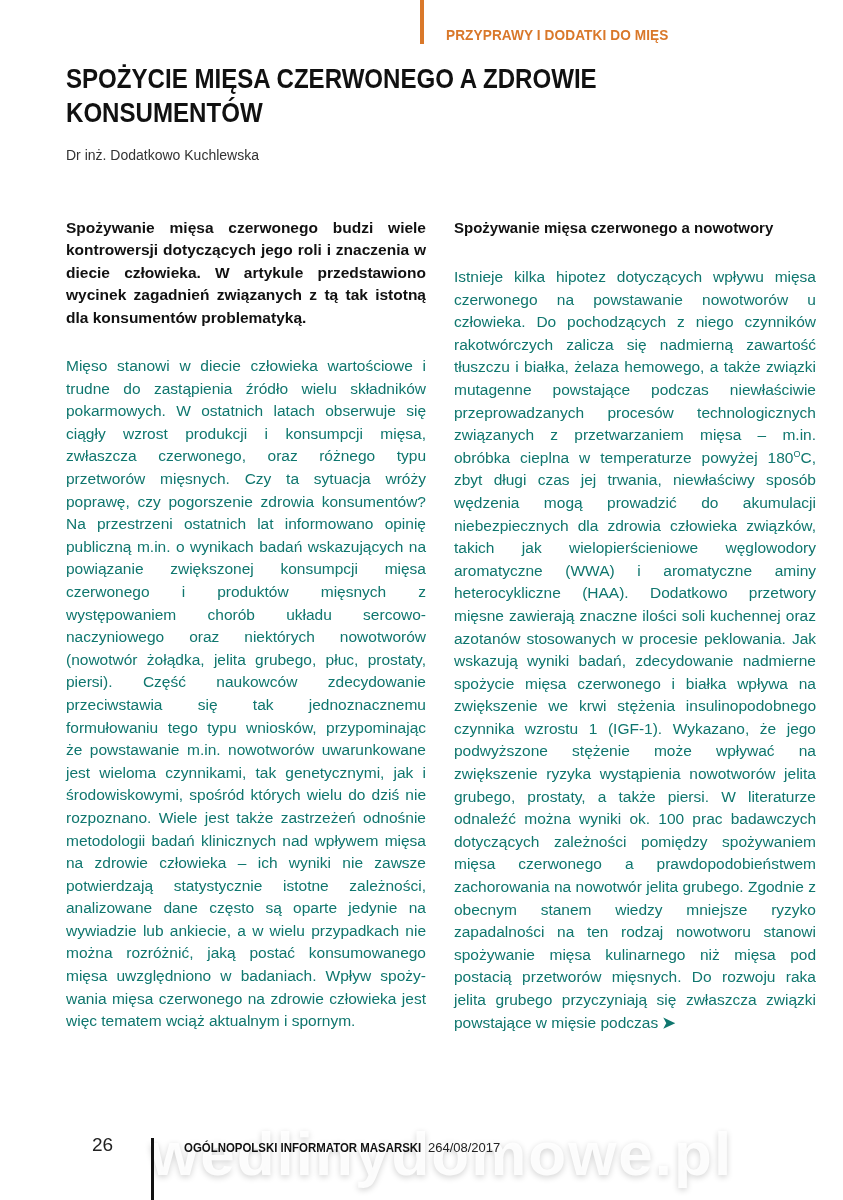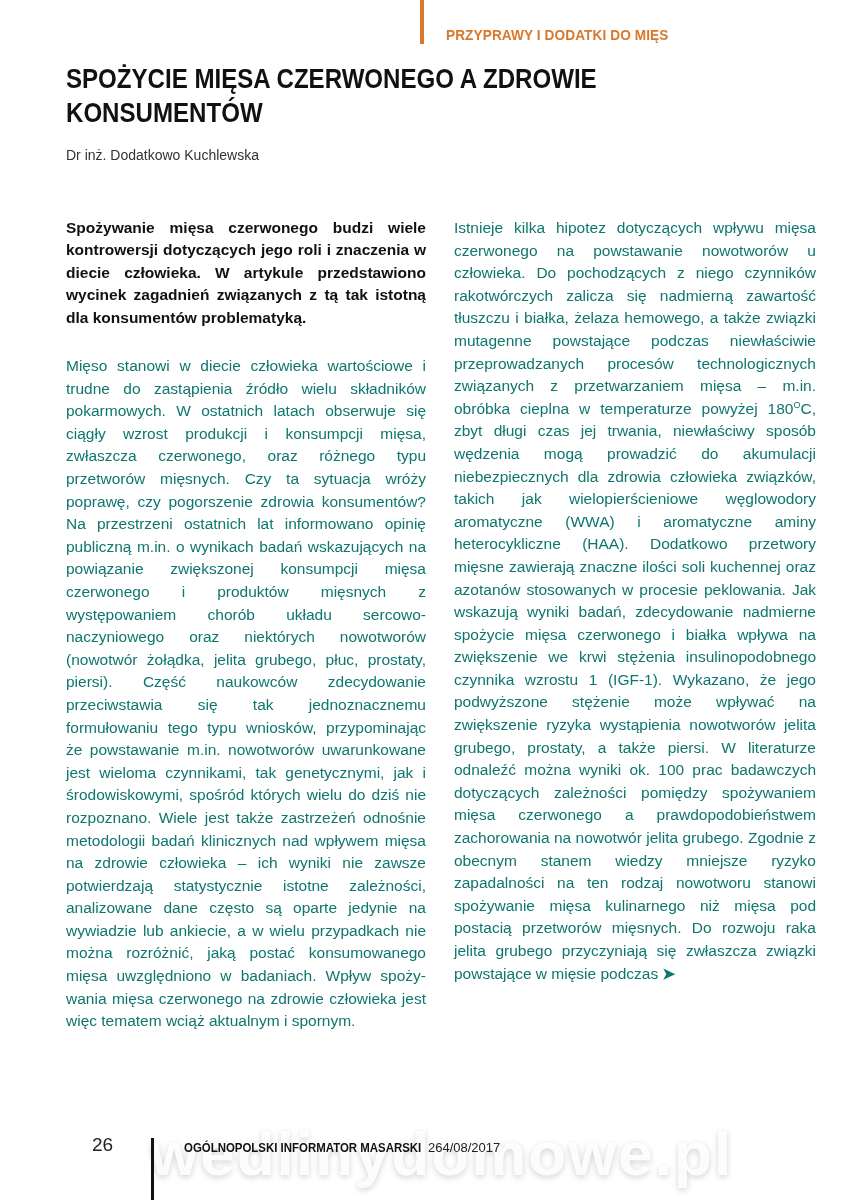--- a/index.html
+++ b/index.html
@@ -30,20 +30,21 @@
 
 <h1 class="title">SPOŻYCIE MIĘSA CZERWONEGO A ZDROWIE KONSUMENTÓW</h1>
 <div class="author">Dr inż. Dodatkowo Kuchlewska</div>
 
 <div class="col col-left">
   <p class="lead">Spożywanie mięsa czerwonego budzi wiele kontrowersji dotyczących jego roli i znaczenia w diecie człowieka. W arty­kule przedstawiono wycinek zagadnień związanych z tą tak istotną dla konsu­mentów problematyką.</p>
   <p class="body-text">Mięso stanowi w diecie człowieka warto­ściowe i trudne do zastąpienia źródło wie­lu składników pokarmowych. W ostatnich latach obserwuje się ciągły wzrost produk­cji i konsumpcji mięsa, zwłaszcza czer­wonego, oraz różnego typu przetworów mięsnych. Czy ta sytuacja wróży poprawę, czy pogorszenie zdrowia konsumentów? Na przestrzeni ostatnich lat informowano opinię publiczną m.in. o wynikach badań wskazujących na powiązanie zwiększonej konsumpcji mięsa czerwonego i produk­tów mięsnych z występowaniem chorób układu sercowo-naczyniowego oraz nie­których nowotworów (nowotwór żołądka, jelita grubego, płuc, prostaty, piersi). Część naukowców zdecydowanie przeciwstawia się tak jednoznacznemu formułowaniu tego typu wniosków, przypominając że po­wstawanie m.in. nowotworów uwarunko­wane jest wieloma czynnikami, tak gene­tycznymi, jak i środowiskowymi, spośród których wielu do dziś nie rozpoznano. Wie­le jest także zastrzeżeń odnośnie metodo­logii badań klinicznych nad wpływem mię­sa na zdrowie człowieka – ich wyniki nie zawsze potwierdzają statystycznie istotne zależności, analizowane dane często są oparte jedynie na wywiadzie lub ankiecie, a w wielu przypadkach nie można rozróż­nić, jaką postać konsumowanego mięsa uwzględniono w badaniach. Wpływ spoży­wania mięsa czerwonego na zdrowie czło­wieka jest więc tematem wciąż aktualnym i spornym.</p>
 </div>
 
 <div class="col col-right">
+  <h2 class="subhead">Spożywanie mięsa czerwonego a nowotwory</h2>
   <p class="body-text"><span>Istnieje kilka hipotez dotyczących wpły­wu mięsa czerwonego na powstawanie nowotworów u człowieka. Do pochodzą­cych z niego czynników rakotwórczych zalicza się nadmierną zawartość tłuszczu i białka, żelaza hemowego, a także związ­ki mutagenne powstające podczas nie­właściwie przeprowadzanych procesów technologicznych związanych z przetwa­rzaniem mięsa – m.in. obróbka cieplna w temperaturze powyżej 180</span><sup>O</sup><span>C, zbyt dłu­gi czas jej trwania, niewłaściwy sposób wędzenia mogą prowadzić do akumulacji niebezpiecznych dla zdrowia człowieka związków, takich jak wielopierścieniowe węglowodory aromatyczne (WWA) i aro­matyczne aminy heterocykliczne (HAA). Dodatkowo przetwory mięsne zawierają znaczne ilości soli kuchennej oraz azota­nów stosowanych w procesie peklowania. Jak wskazują wyniki badań, zdecydowa­nie nadmierne spożycie mięsa czerwo­nego i białka wpływa na zwiększenie we krwi stężenia insulinopodobnego czynni­ka wzrostu 1 (IGF-1). Wykazano, że jego podwyższone stężenie może wpływać na zwiększenie ryzyka wystąpienia nowotwo­rów jelita grubego, prostaty, a także piersi. W literaturze odnaleźć można wyniki ok. 100 prac badawczych dotyczących za­leżności pomiędzy spożywaniem mięsa czerwonego a prawdopodobieństwem zachorowania na nowotwór jelita grube­go. Zgodnie z obecnym stanem wiedzy mniejsze ryzyko zapadalności na ten ro­dzaj nowotworu stanowi spożywanie mię­sa kulinarnego niż mięsa pod postacią przetworów mięsnych. Do rozwoju raka jelita grubego przyczyniają się zwłaszcza związki powstające w mięsie podczas</span><span class="arrow">➤</span></p>
 </div>
 
 <div class="watermark">wedlinydomowe.pl</div>
 
 <div class="page-number">26</div>
 <div class="footer-bar"></div>
 <div class="footer-title">OGÓLNOPOLSKI INFORMATOR MASARSKI</div>
 <div class="footer-issue">264/08/2017</div>
 

